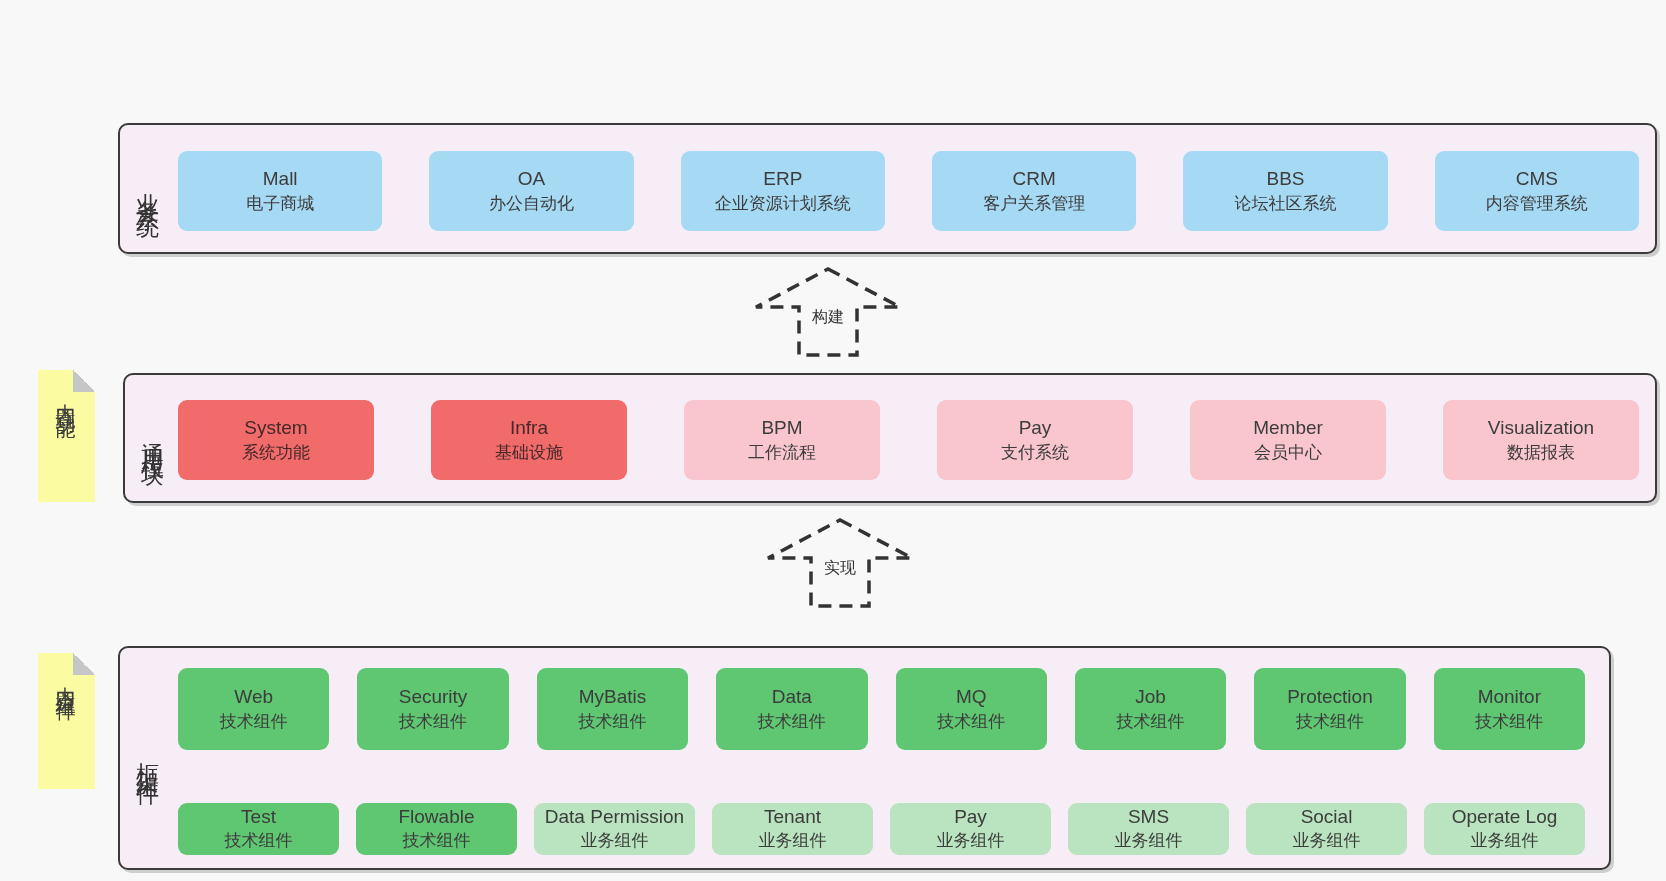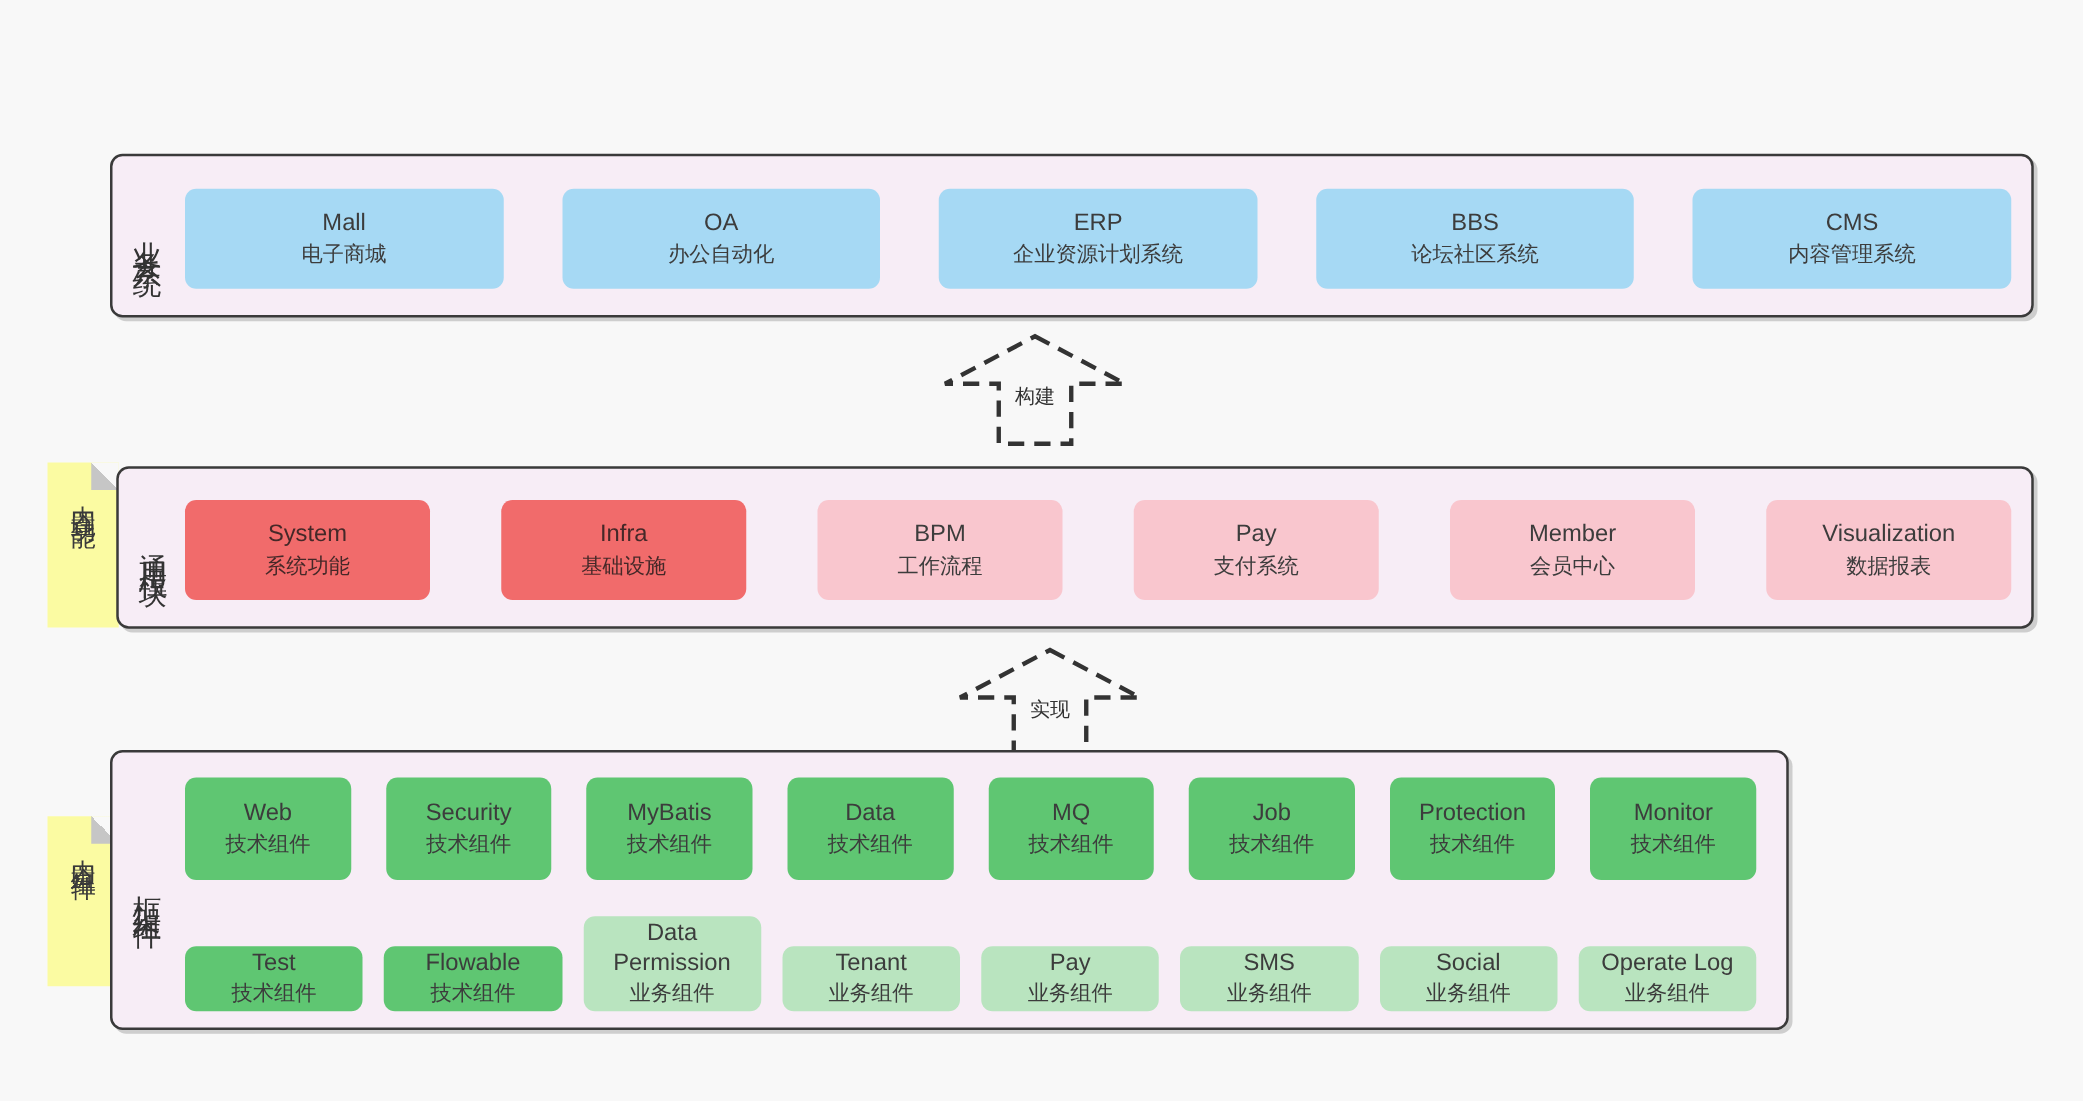--- a/index.html
+++ b/index.html
@@ -15,24 +15,25 @@
   }
 
   
   .layer-container {
     position: absolute;
     background: var(--container-fill, #f7edf6);
     border: 2px solid var(--container-border, #3a3a3a);
     border-radius: 10px;
     box-shadow: 3px 3px 0 rgba(110,110,110,0.30);
     z-index: 1;
+    margin-left: 30px;
   }
   .c1 { left: 88px;  top: 123px; width: 1539px; height: 131px; }
   .c2 { left: 93px;  top: 373px; width: 1534px; height: 130px; }
-  .c3 { left: 88px;  top: 600px; width: 1343px; height: 224px; }
+  .c3 { left: 88px;  top: 646px; width: 1493px; height: 224px; }
 
   .vlabel {
     position: absolute;
     left: 13px; top: 50%;
     transform: translateY(-50%);
     writing-mode: vertical-lr;
     text-orientation: upright;
     font-size: 23px;
     letter-spacing: 7px;
     color: #333;
@@ -162,20 +163,24 @@
       </div>
       <div class="box blue">
         <span class="t">OA</span>
         <span class="s">办公自动化</span>
       </div>
       <div class="box blue">
         <span class="t">ERP</span>
         <span class="s">企业资源计划系统</span>
       </div>
       <div class="box blue">
+        <span class="t">CRM</span>
+        <span class="s">客户关系管理</span>
+      </div>
+      <div class="box blue">
         <span class="t">BBS</span>
         <span class="s">论坛社区系统</span>
       </div>
       <div class="box blue">
         <span class="t">CMS</span>
         <span class="s">内容管理系统</span>
       </div>
     </div>
   </section>
 

